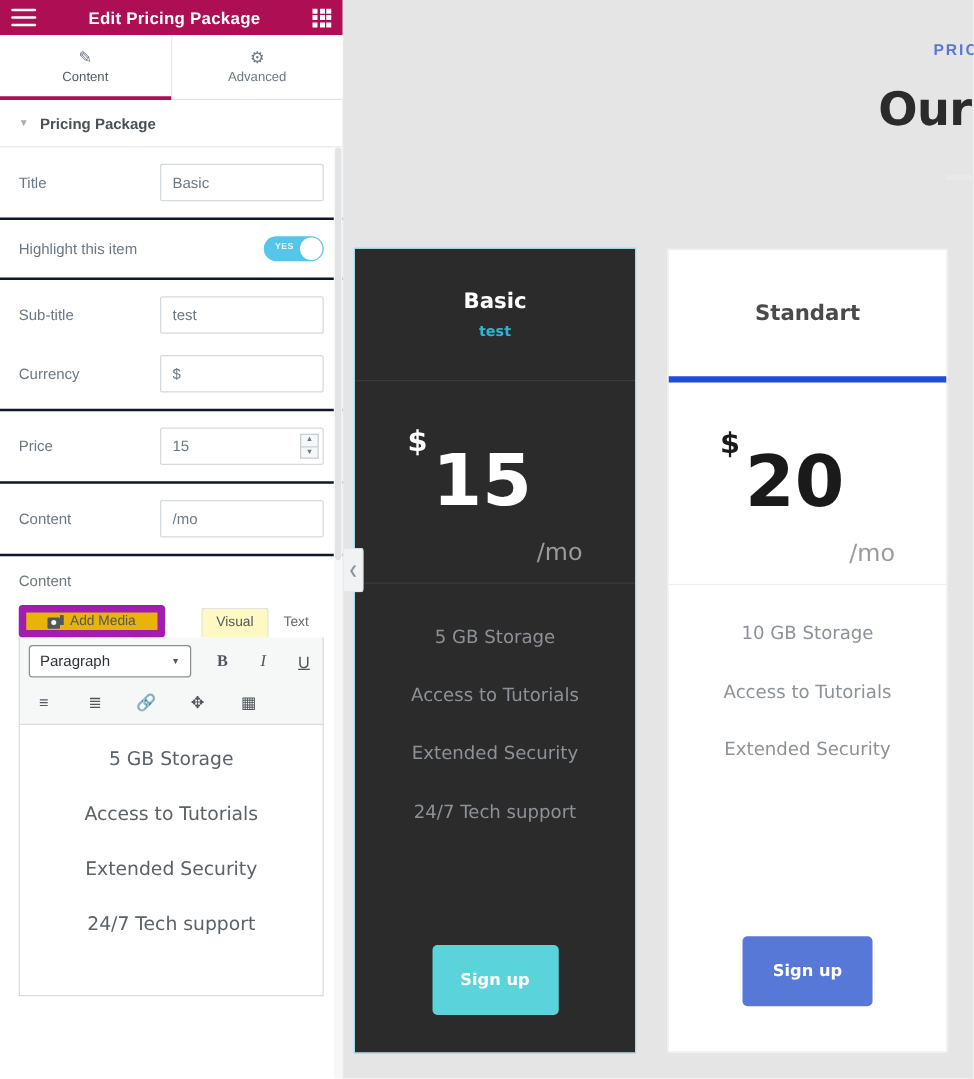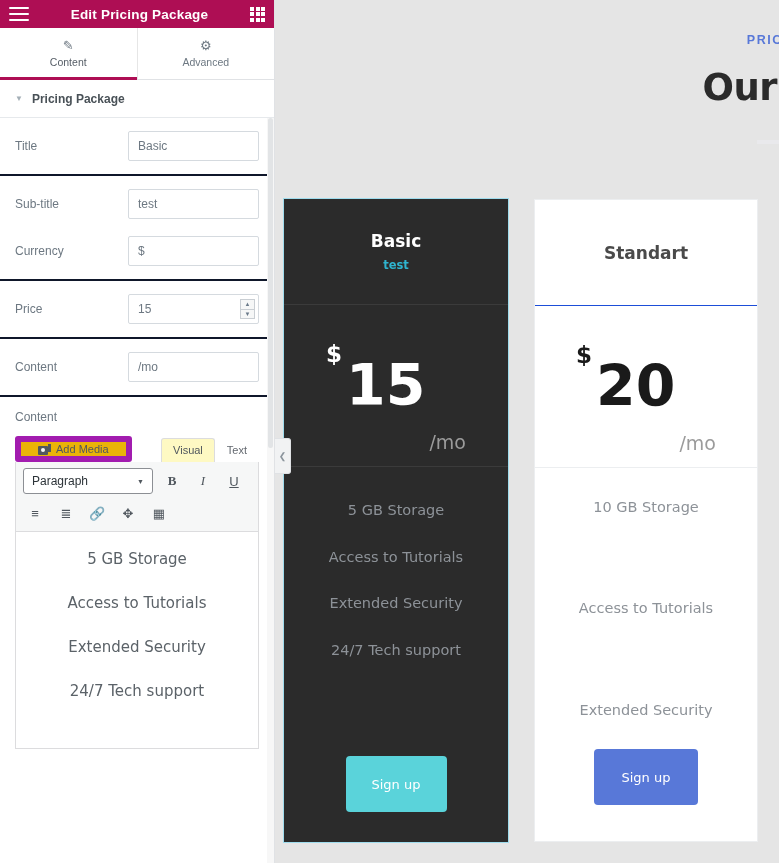--- a/index.html
+++ b/index.html
@@ -106,21 +106,21 @@
   .ed-tabs { margin-left: auto; display: flex; align-items: flex-end; }
   .ed-tab { padding: 5px 11px 6px; font-size: 11px; color: #646970;
     cursor: pointer; border: 1px solid transparent; border-bottom: none; }
   .ed-tab.active { background: #fef9c3; border-color: #dcdcde;
     border-radius: 3px 3px 0 0; color: #50575e; }
 
   .ed-toolbar {
     border: 1px solid #dcdcde; background: #f6f7f7; border-top: none;
     padding: 6px 7px; position: relative; z-index: 1;
   }
-  .tb-row { display: flex; align-items: center; gap: 7px; text-align: right; }
+  .tb-row { display: flex; align-items: center; gap: 17px; text-align: right; }
   .tb-row + .tb-row { margin-top: 7px; }
   .fmt-select {
     height: 26px; min-width: 130px; border: 1px solid #8c8f94; background: #fff;
     border-radius: 3px; display: flex; align-items: center; justify-content: space-between;
     padding: 0 8px; font-size: 12px; color: #2c3338; cursor: pointer;
   }
   .fmt-select .cv { font-size: 7px; color: #50575e; }
   .tb-btn { width: 24px; height: 24px; display: flex; align-items: center;
     justify-content: center; font-size: 13px; color: #50575e; cursor: pointer; }
   .tb-btn.b { font-weight: bold; font-family: "Liberation Serif", serif; }
@@ -165,21 +165,21 @@
   .card {
     position: absolute; top: 199px; width: 224px; height: 643px;
     display: flex; flex-direction: column; text-align: center;
   }
   .card-dark { left: 9px; background: #2b2b2b; outline: 1px solid #9fdced; }
   .card-light { left: 259px; background: #ffffff; border: 1px solid #eceef0; }
 
   .card-head { height: 106px; display: flex; flex-direction: column;
     align-items: center; justify-content: center; gap: 7px; }
   .card-dark .card-head { border-bottom: 1px solid #3b3b3b; }
-  .card-light .card-head { border-bottom: 1px solid #1d4ed8; }
+  .card-light .card-head { border-bottom: 5px solid #1d4ed8; }
   .card-title { font-size: 17px; font-weight: bold;
     font-family: "DejaVu Sans", sans-serif; }
   .card-dark .card-title { color: #ffffff; }
   .card-light .card-title { color: #4a4a4a; }
   .card-sub { font-size: 11.5px; font-weight: bold; color: #2fb4cf;
     font-family: "DejaVu Sans", sans-serif; }
 
   .card-price { height: 162px; display: flex; align-items: center;
     justify-content: center; }
   .card-dark .card-price { border-bottom: 1px solid #3b3b3b; }
@@ -191,21 +191,21 @@
   .pr-per { font-size: 19px; color: #9b9b9b; align-self: flex-end;
     margin-bottom: 13px; font-family: "DejaVu Sans", sans-serif; }
   .card-dark .pr-cur, .card-dark .pr-val { color: #ffffff; }
   .card-light .pr-cur, .card-light .pr-val { color: #1a1a1a; }
 
   .card-feats { flex: 1; padding-top: 36px; display: flex; flex-direction: column;
     gap: 0; }
   .feat { font-size: 14.5px; color: #8d9298; margin-bottom: 32px; line-height: 1;
     font-family: "DejaVu Sans", sans-serif; }
   .card-btnwrap { padding-bottom: 30px; display: flex; justify-content: center; }
-  .signup { border: none; border-radius: 4px; font-size: 13px; font-weight: normal;
+  .signup { border: none; border-radius: 4px; font-size: 13px; font-weight: bold;
     color: #ffffff; cursor: pointer; font-family: "DejaVu Sans", sans-serif; }
   .card-dark .signup { background: #5ad3da; width: 101px; height: 56px; }
   .card-light .signup { background: #5878d8; width: 104px; height: 56px; }
 </style>
 </head>
 <body>
 
 <div id="root">
 
   <div class="panel">
@@ -248,20 +248,27 @@
 
     <div class="panel-body">
 
       <div class="ctrl">
         <div class="ctrl-label">Title</div>
         <div class="ctrl-field">
           <input class="txt" type="text" value="Basic" style="">
         </div>
       </div>
 
+      <div class="ctrl">
+        <div class="ctrl-label">Highlight this item</div>
+        <div class="toggle">
+          <span class="yes">YES</span>
+          <span class="knob"></span>
+        </div>
+      </div>
 
       <div class="ctrl nb">
         <div class="ctrl-label">Sub-title</div>
         <div class="ctrl-field">
           <input class="txt" type="text" value="test" style="">
         </div>
       </div>
 
       <div class="ctrl">
         <div class="ctrl-label">Currency</div>
@@ -372,21 +379,21 @@
 
     <div class="card card-light">
       <div class="card-head">
         <div class="card-title">Standart</div>
       </div>
       <div class="card-price">
         <span class="pr-cur">$</span>
         <span class="pr-val">20</span>
         <span class="pr-per">/mo</span>
       </div>
-      <div class="card-feats" style="padding-top:32px;justify-content:space-between;">
+      <div class="card-feats" style="padding-top:32px;">
         <div class="feat">10 GB Storage</div>
         <div class="feat">Access to Tutorials</div>
         <div class="feat">Extended Security</div>
       </div>
       <div class="card-btnwrap" style="padding-bottom:36px;">
         <button class="signup">Sign up</button>
       </div>
     </div>
   </div>
 </div>

